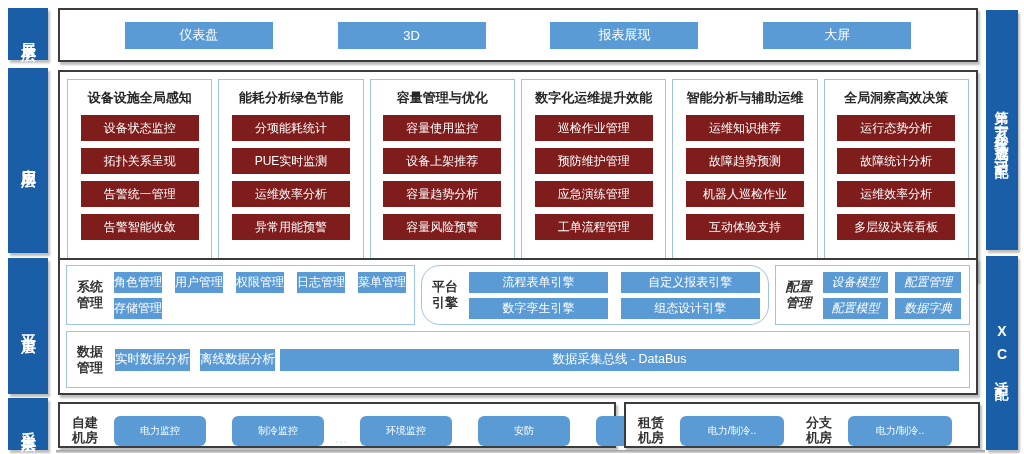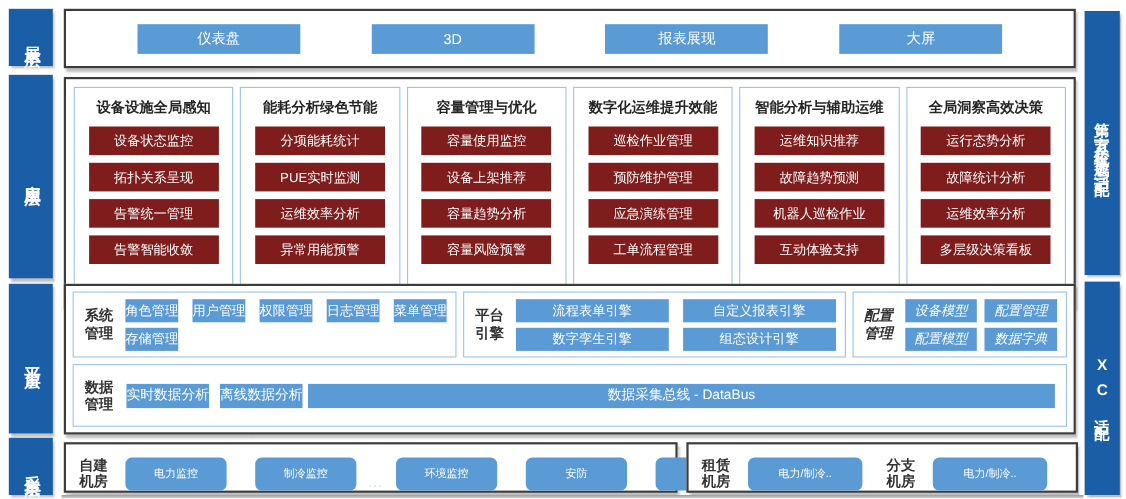--- a/index.html
+++ b/index.html
@@ -163,21 +163,21 @@
         <div class="pf-grid grid3">
           <div class="pf-btn">角色管理</div>
           <div class="pf-btn">用户管理</div>
           <div class="pf-btn">权限管理</div>
           <div class="pf-btn">日志管理</div>
           <div class="pf-btn">菜单管理</div>
           <div class="pf-btn">存储管理</div>
         </div>
       </div>
 
-      <div class="pf-group" style="flex:364;">
+      <div class="pf-group" style="flex:364;border-radius:19px;">
         <div class="pf-label">平台引擎</div>
         <div class="pf-grid grid2">
           <div class="pf-btn">流程表单引擎</div>
           <div class="pf-btn">自定义报表引擎</div>
           <div class="pf-btn">数字孪生引擎</div>
           <div class="pf-btn">组态设计引擎</div>
         </div>
       </div>
 
       <div class="pf-group" style="flex:196;font-style:italic;">

